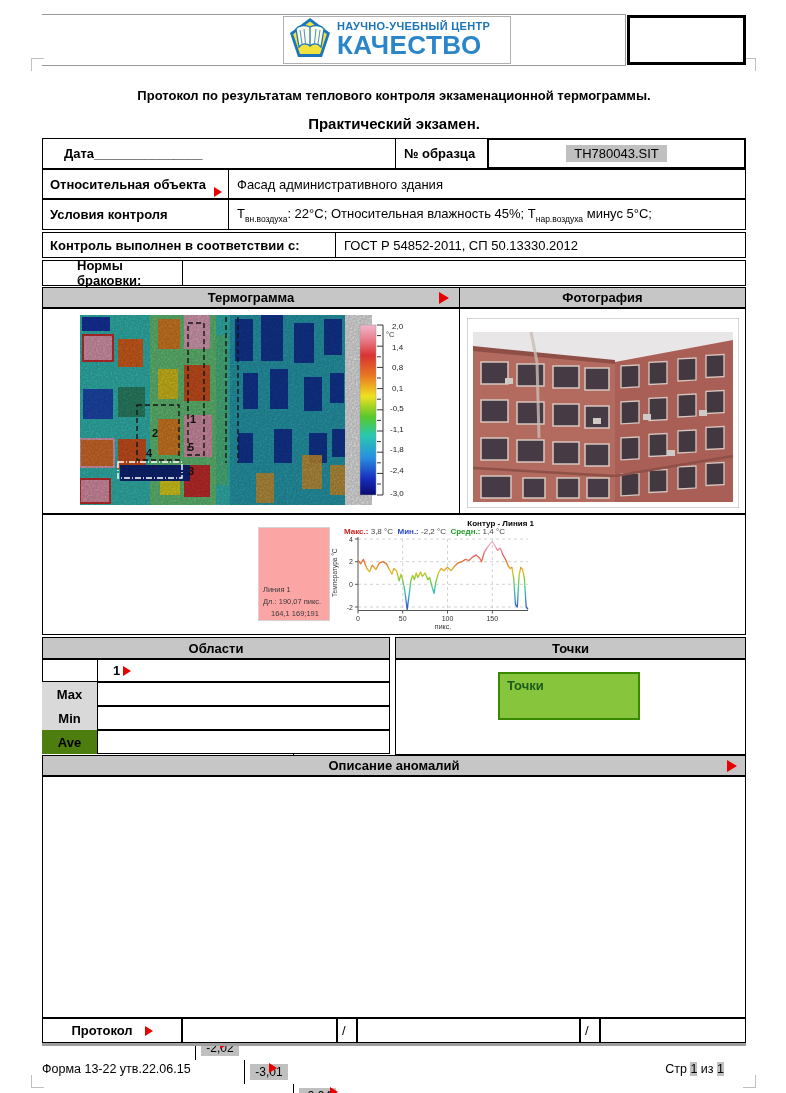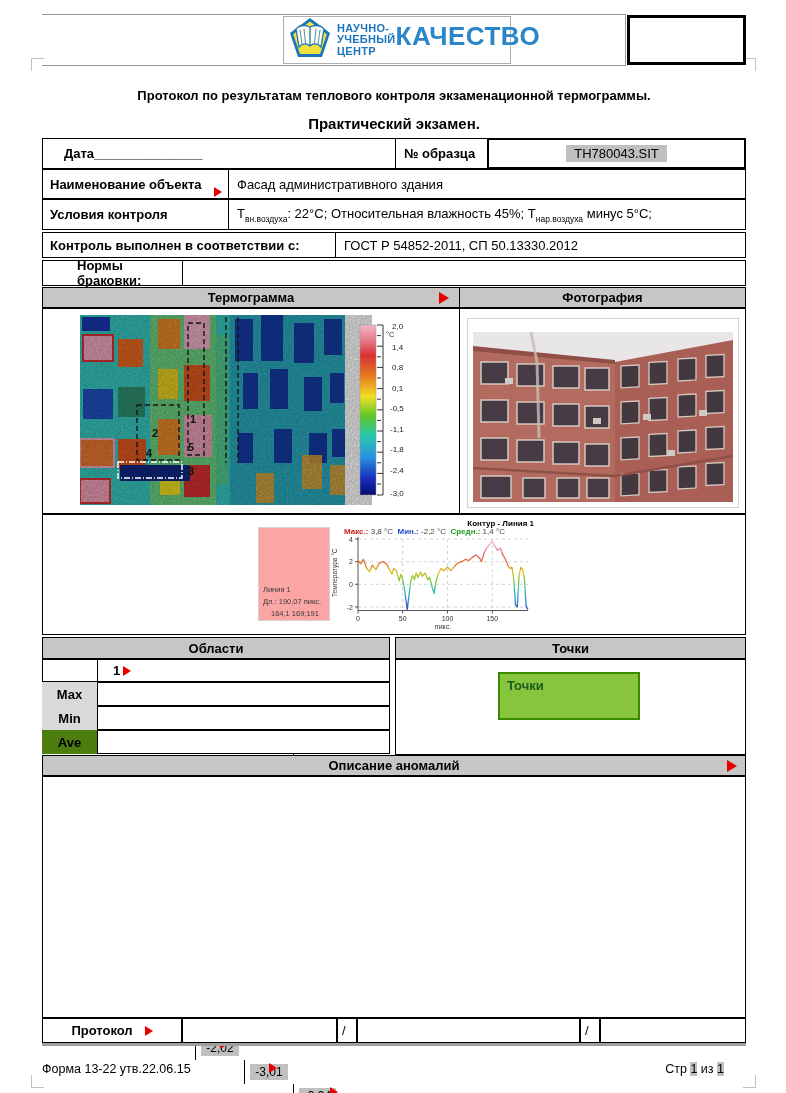--- a/index.html
+++ b/index.html
@@ -40,42 +40,42 @@
   <div class="abs" style="left:283px;top:16px;width:228px;height:48px;border:1px solid #b0b0b0;background:#fff;display:flex;align-items:center;">
     <span style="margin-left:5px;">
       <svg width="42" height="42" viewBox="0 0 42 42">
         <polygon points="21,1 41,16 33,40 9,40 1,16" fill="#1b75bc"></polygon>
         <polygon points="21,4.5 37.8,17.2 31,37 11,37 4.2,17.2" fill="#f2e23e"></polygon>
         <path d="M21 10 C15 7,9 9,7 12 L10 30 C13 26,18 26,21 29 C24 26,29 26,32 30 L35 12 C33 9,27 7,21 10 Z" fill="#fdfce8" stroke="#1b75bc" stroke-width="1.3"></path>
         <path d="M21 10 L21 29" stroke="#1b75bc" stroke-width="1.3"></path>
         <path d="M11 13 L13 27 M15 12 L16.5 26.5 M31 13 L29 27 M27 12 L25.5 26.5" stroke="#1b75bc" stroke-width="0.8"></path>
       </svg>
     </span>
-    <span style="margin-left:6px;display:flex;flex-direction:row;line-height:1.05;">
+    <span style="margin-left:6px;display:flex;flex-direction:column;line-height:1.05;">
       <span style="font-size:11px;font-weight:bold;color:#1b75bc;letter-spacing:0.3px;">НАУЧНО-УЧЕБНЫЙ ЦЕНТР</span>
       <span style="font-size:26px;font-weight:bold;color:#2a86c8;letter-spacing:0.5px;">КАЧЕСТВО</span>
     </span>
   </div>
   <div class="abs" style="left:627px;top:15px;width:119px;height:50px;border:3px solid #000;background:#fff;"></div>
 
   <div class="abs b" style="left:42px;top:88px;width:704px;text-align:center;font-size:13px;">Протокол по результатам теплового контроля экзаменационной термограммы.</div>
   <div class="abs b" style="left:42px;top:115px;width:704px;text-align:center;font-size:15px;">Практический экзамен.</div>
 
   <div class="abs bdr" style="left:42px;top:138px;width:704px;height:31px;"></div>
   <div class="abs cell lab" style="left:42px;top:138px;width:353px;height:31px;padding-left:22px;">
       <span>Дата_______________</span>
     </div>
   <div class="abs cell lab" style="left:395px;top:138px;width:92px;height:31px;border-left:1px solid #000;">№ образца</div>
   <div class="abs" style="left:487px;top:138px;width:259px;height:31px;border:2px solid #000;display:flex;align-items:center;justify-content:center;">
     <span class="shade fld" style="padding:1px 8px;">TH780043.SIT</span>
   </div>
 
   <div class="abs bdr" style="left:42px;top:169px;width:704px;height:30px;"></div>
   <div class="abs cell lab" style="left:42px;top:169px;width:186px;height:30px;">
-    <span>Наименование объекта</span>
+    <span>Относительная объекта</span>
     <span class="arr sm" style="position:absolute;right:6px;bottom:2px;"></span>
   </div>
   <div class="abs cell fld" style="left:228px;top:169px;width:518px;height:30px;border-left:1px solid #000;">
       <span>Фасад административного здания</span>
     </div>
 
   <div class="abs bdr" style="left:42px;top:199px;width:704px;height:31px;"></div>
   <div class="abs cell lab" style="left:42px;top:199px;width:186px;height:31px;">Условия контроля</div>
   <div class="abs cell fld" style="left:228px;top:199px;width:518px;height:31px;border-left:1px solid #000;">
     <span><span>Т</span><sub>вн.воздуха</sub><span>: 22°C; Относительная влажность 45%; </span><span>Т</span><sub>нар.воздуха</sub><span> минус 5°C;</span></span>

